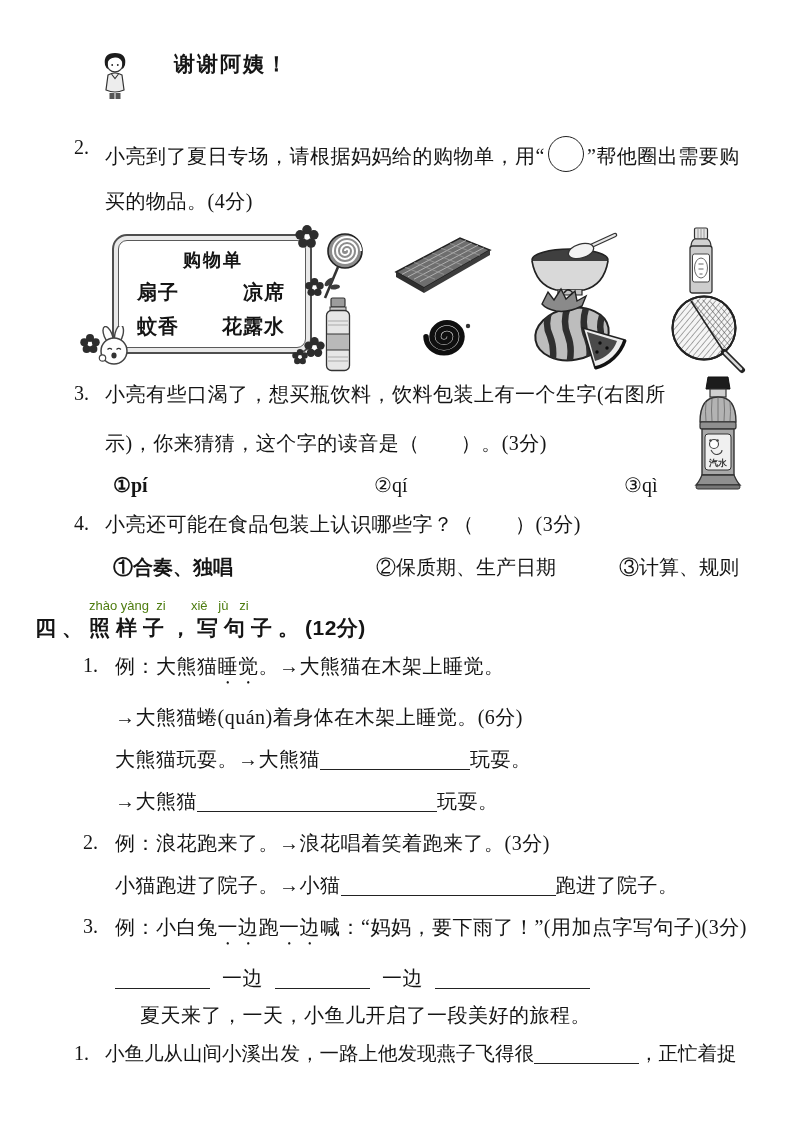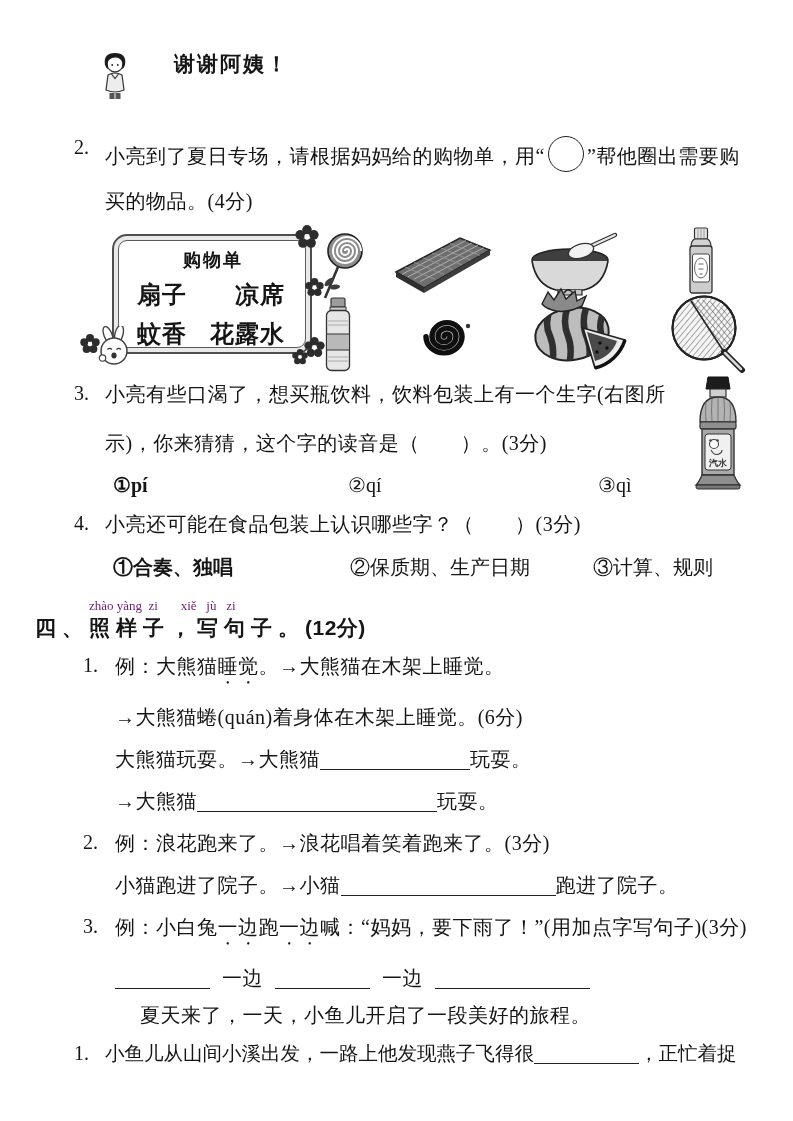--- a/index.html
+++ b/index.html
@@ -20,36 +20,36 @@
         vertical-align:-9px;margin:0 3px;}
   
   .products{position:relative;height:152px;margin:10px 0 6px -105px;width:793px;}
   .prod{position:absolute;}
   .board{position:absolute;left:112px;top:10px;width:200px;height:120px;}
   .board-frame{width:100%;height:100%;border:2px solid #4e4e4e;border-radius:15px;background:#e9e9e9;
         padding:4px;box-sizing:border-box;}
   .board-core{width:100%;height:100%;border:1.5px solid #5a5a5a;border-radius:9px;background:#fff;
         box-sizing:border-box;padding:5px 14px 0 16px;}
   .board-title{font-size:18px;font-weight:bold;text-align:center;letter-spacing:2px;margin-top:2px;}
-  .board-row{display:flex;justify-content:space-between;font-size:24px;font-weight:bold;margin-top:7px;
+  .board-row{display:flex;justify-content:space-between;font-size:20px;font-weight:bold;margin-top:7px;
         padding:0 6px 0 2px;letter-spacing:1px;}
   .fl{position:absolute;}
   .rabbit{position:absolute;left:-18px;bottom:-12px;}
   
   .q3wrap{position:relative;}
   .soda{position:absolute;right:46px;top:-6px;}
   
   .opts{padding-left:8px;font-size:20px;}
   .opts .o1{display:inline-block;width:235px;font-weight:bold;}
-  .opts .o2{display:inline-block;width:250px;}
+  .opts .o2{display:inline-block;width:250px;margin-left:26px;}
   .opts4 .o1{display:inline-block;width:237px;}
   .opts4 .o2{display:inline-block;width:243px;}
   
   .sect{padding-left:35px;}
-  .pinyin{font-family:Liberation Serif, serif;font-size:13px;color:#701a75;white-space:pre;line-height:1.1;}
+  .pinyin{font-family:Liberation Sans, sans-serif;font-size:13px;color:#4d7c0f;white-space:pre;line-height:1.1;}
   .stitle{font-family:"Liberation Sans",sans-serif;font-weight:bold;font-size:21px;margin-top:1px;}
   .stitle .chars{letter-spacing:6px;}
   .stitle5 .chars{letter-spacing:4.5px;}
   .stitle .score{letter-spacing:0.5px;}
   
   .blank{display:inline-block;border-bottom:1.6px solid #222;height:1.05em;vertical-align:text-bottom;}.w95{width:95px;}.w105{width:105px;}.w150{width:150px;}.w155{width:155px;}
   .w215{width:215px;}.w240{width:240px;}
   .gap{margin:0 12px;}
   
   .dots{-webkit-text-emphasis:filled dot;-webkit-text-emphasis-position:under right;

